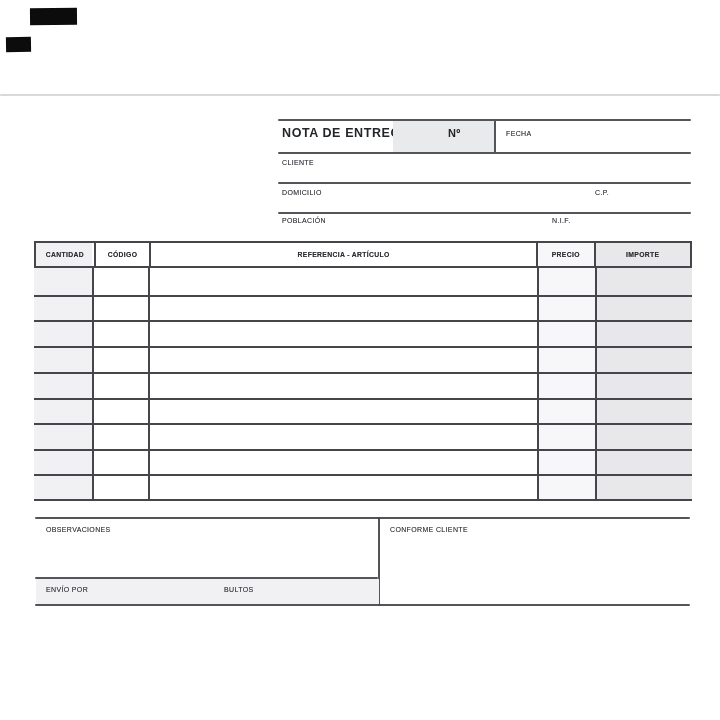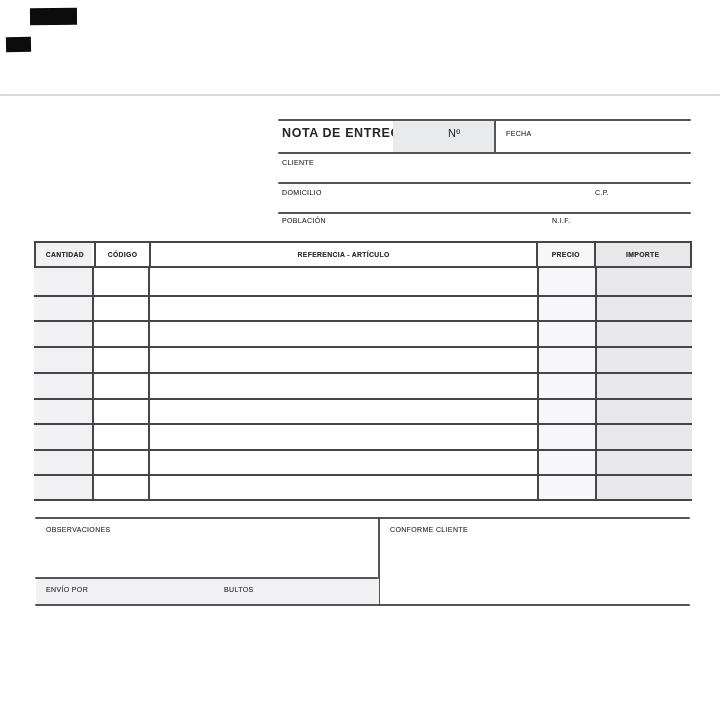--- a/index.html
+++ b/index.html
@@ -16,21 +16,21 @@
     text-shadow:0 0 .4px rgba(50,50,55,.55);white-space:nowrap;
   }
   .scan-mark{position:absolute;background:var(--scan-mark,#0c0c0c);}
   
   .title{
     position:absolute;left:282px;top:126px;font-size:12.5px;font-weight:bold;
     letter-spacing:.6px;color:#232528;white-space:nowrap;
   }
   .num-box{position:absolute;left:393px;top:121px;width:102px;height:31px;background:var(--shade-number-box,#e9eaeb);}
   .num-label{
-    position:absolute;left:400px;top:127px;font-size:11px;font-weight:normal;color:#232528;letter-spacing:.4px;padding-left:48px;
+    position:absolute;left:400px;top:127px;font-size:11px;font-weight:bold;color:#232528;letter-spacing:.4px;padding-left:48px;
   }
   
   .table-wrap{position:absolute;left:34px;top:241px;width:658px;height:260px;}
   .col-strip{position:absolute;top:0;height:260px;}
   .strip-cantidad{left:0;width:58px;background:var(--shade-cantidad,#f1f1f4);}
   .strip-precio{left:503px;width:58px;background:var(--shade-precio,#f7f7f9);}
   .strip-importe{left:561px;width:97px;background:var(--shade-importe,#e8e8ea);}
   .t-header{
     position:absolute;left:0;top:0;width:658px;height:27px;box-sizing:border-box;
     border:2px solid var(--line-dark,#45464a);display:flex;

